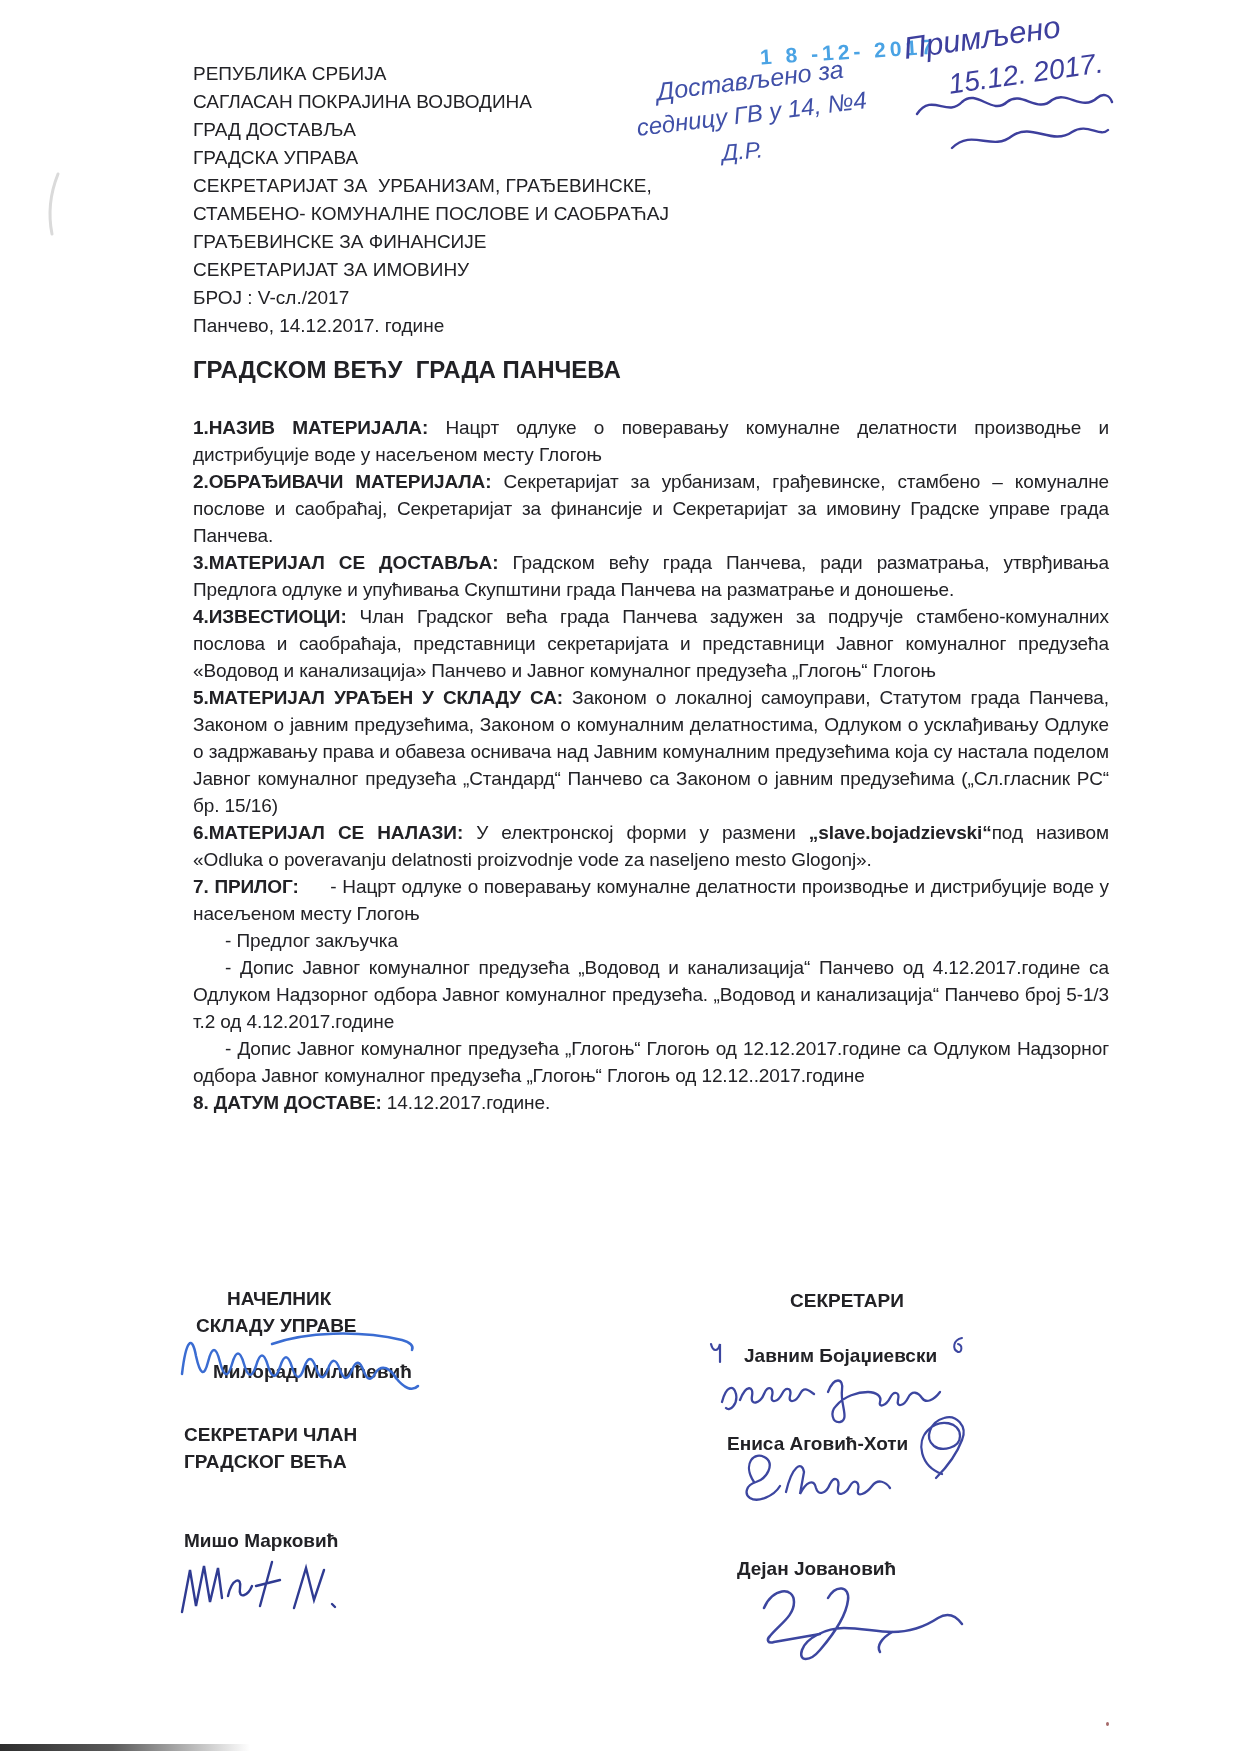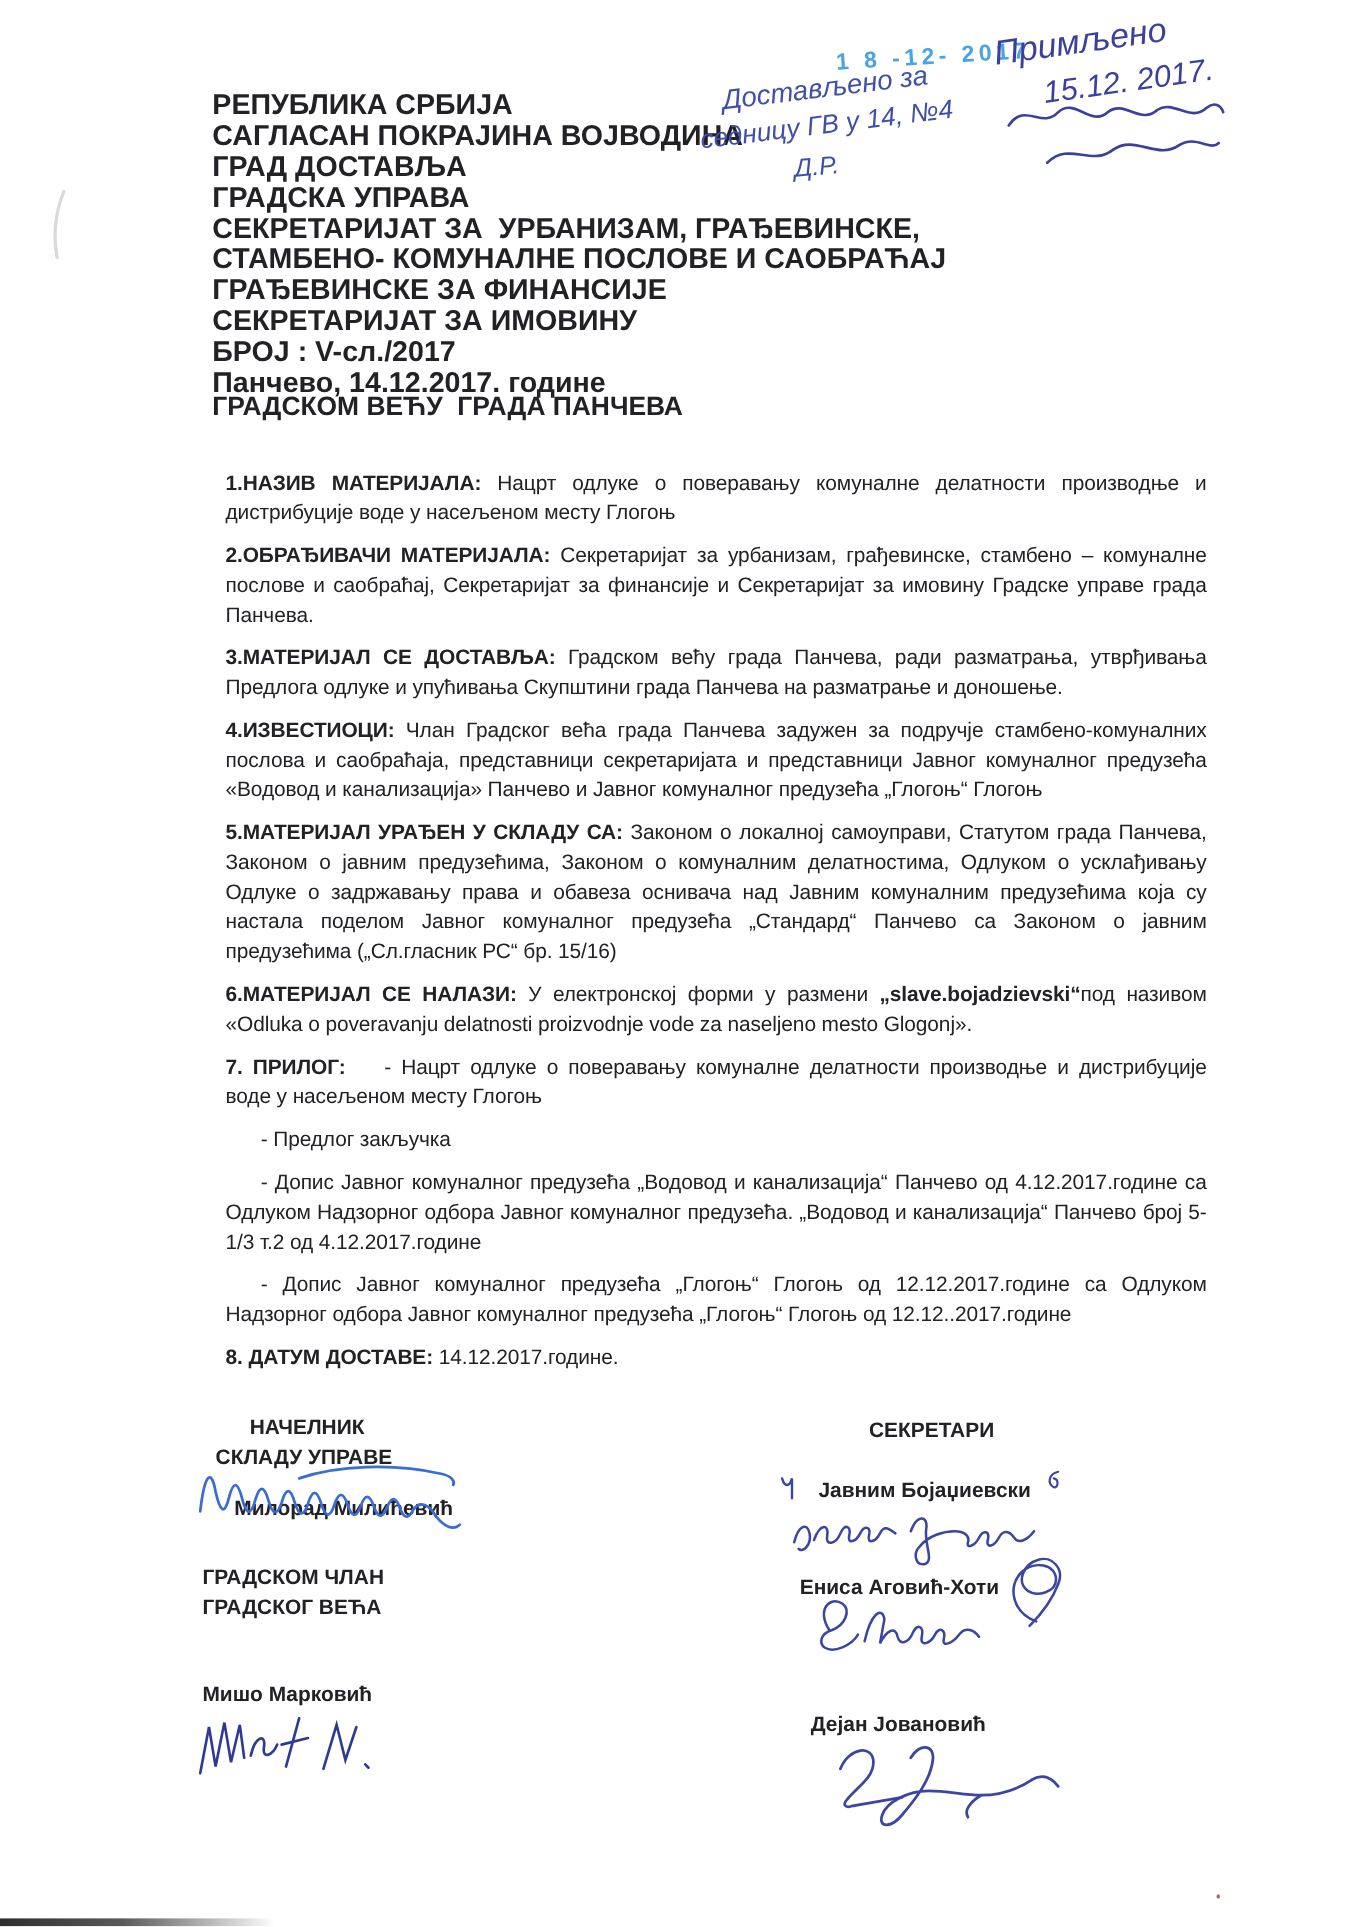--- a/index.html
+++ b/index.html
@@ -1,24 +1,24 @@
 <!DOCTYPE html>
 <html><head>
 <meta charset="utf-8">
 <style>
   html,body{margin:0;padding:0;background:#e8e8e8}
   .page{position:relative;width:1240px;height:1752px;background:#ffffff;
         font-family:"Liberation Sans","DejaVu Sans",sans-serif;color:#222226;overflow:hidden}
 
-  .header{position:absolute;left:193px;top:81px;font-weight:700;font-size:26px;line-height:28px;white-space:pre}
+  .header{position:absolute;left:193px;top:60px;font-weight:400;font-size:19px;line-height:28px;white-space:pre}
   .addressee{position:absolute;left:193px;top:356px;font-weight:700;font-size:24px;white-space:pre}
 
   .body{position:absolute;left:193px;top:414px;width:916px;font-size:19px;line-height:27px;
         text-align:justify;letter-spacing:-0.1px}
-  .body p{margin:12px}
+  .body p{margin:0}
   .body p.ind{text-indent:32px}
   .sp{display:inline-block}
 
   .lbl{position:absolute;font-weight:700;font-size:19px;white-space:pre}
   .t1{left:227px;top:1288px}
   .t2{left:196px;top:1315px}
   .n1{left:213px;top:1361px}
   .t3{left:184px;top:1424px}
   .t4{left:184px;top:1451px}
   .n2{left:184px;top:1530px}
@@ -73,21 +73,21 @@
   <svg class="art" style="left:912px;top:86px" width="205" height="85" viewBox="0 0 205 85">
     <g fill="none" stroke="#3d3f9d" stroke-width="2.4" stroke-linecap="round">
       <path d="M5,28 C20,6 35,32 50,16 C65,2 80,30 95,16 C110,4 125,28 140,14 C155,4 170,26 185,12 C192,6 198,10 200,16"></path>
       <path d="M40,62 C60,42 80,66 100,50 C120,36 140,60 160,46 C175,36 188,52 196,44"></path>
     </g>
   </svg>
 
   <div class="lbl t1">НАЧЕЛНИК</div>
   <div class="lbl t2">СКЛАДУ УПРАВЕ</div>
   <div class="lbl n1">Милорад Милићевић</div>
-  <div class="lbl t3">ГРАДСКОМ ЧЛАН</div>
+  <div class="lbl t3">СЕКРЕТАРИ ЧЛАН</div>
   <div class="lbl t4">ГРАДСКОГ ВЕЋА</div>
   <div class="lbl n2">Мишо Марковић</div>
   <div class="lbl rt">СЕКРЕТАРИ</div>
   <div class="lbl rn1">Јавним Бојаџиевски</div>
   <div class="lbl rn2">Ениса Аговић-Хоти</div>
   <div class="lbl rn3">Дејан Јовановић</div>
 
   <svg class="art" style="left:176px;top:1322px" width="260" height="78" viewBox="0 0 260 78">
     <g fill="none" stroke="#3a6cd2" stroke-width="2.5" stroke-linecap="round">
       <path d="M6,52 C10,18 16,12 20,34 C24,52 28,56 32,40 C36,24 40,24 44,40 C48,56 52,56 56,42 C60,28 64,28 68,42 C72,56 76,56 80,44 C84,30 88,30 92,44 C96,57 100,57 104,45 C108,32 112,32 116,45 C120,58 124,58 128,46 C132,34 136,34 140,46 C144,58 148,58 152,47 C156,36 160,36 164,48 C168,59 172,58 176,48 C180,38 184,38 188,50 C192,60 196,58 200,50 C206,42 214,46 220,56"></path>

